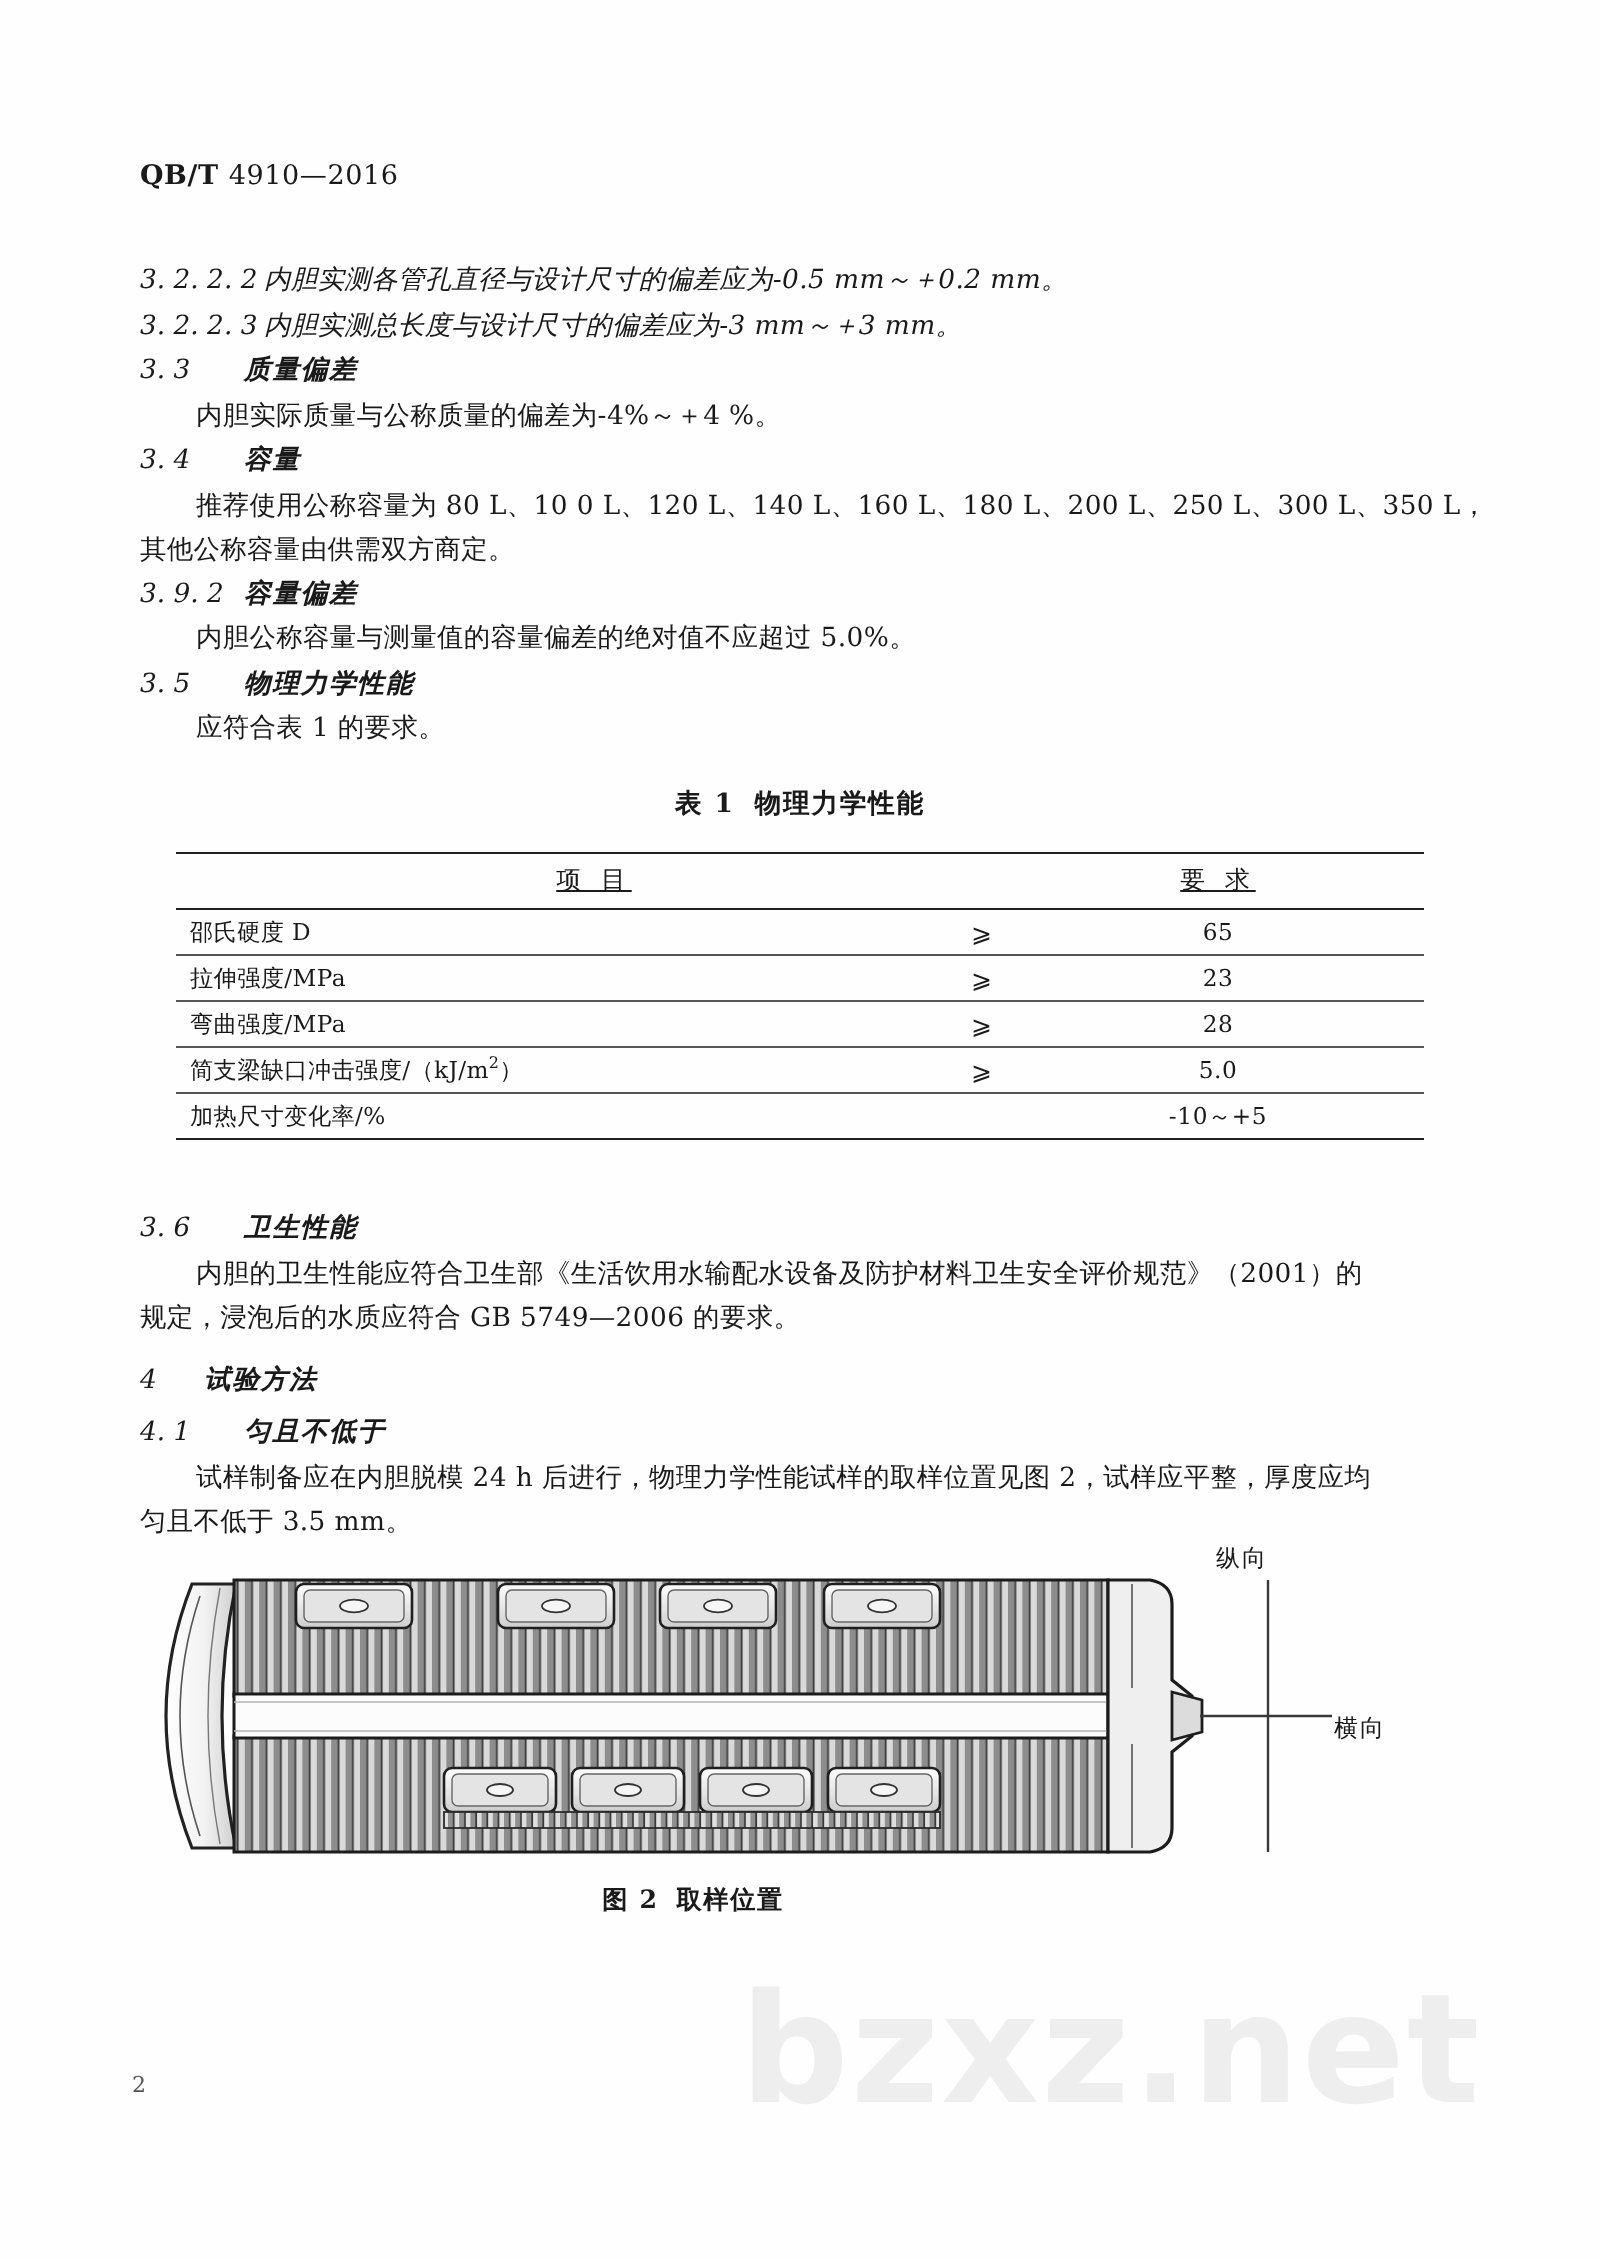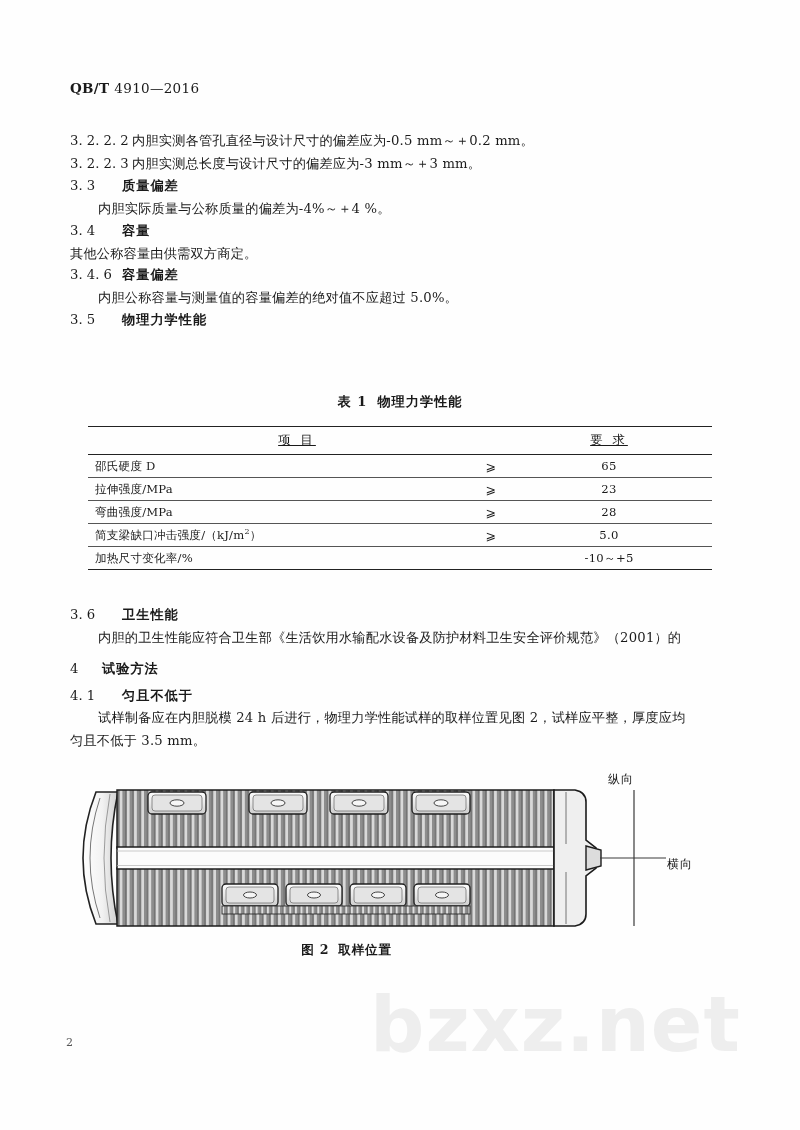--- a/index.html
+++ b/index.html
@@ -67,20 +67,21 @@
     left: 70px;
     top: 130px;
     width: 660px;
     font-size: 13.2px;
     line-height: 21.5px;
   }
 
   .clause {
     white-space: nowrap;
     margin-bottom: 1px;
+    font-style: italic;
   }
   .clause .num {
     display: inline-block;
     min-width: 52px;
   }
   .clause .num.wide { min-width: 62px; }
   .clause .num.narrow { min-width: 32px; }
   .clause .title {
     font-weight: bold;
     letter-spacing: 1px;
@@ -232,30 +233,32 @@
 
       <div class="clause">
         <span class="num">3. 3</span><span class="title">质量偏差</span>
       </div>
       <div class="para nowrap">内胆实际质量与公称质量的偏差为-4%～＋4 %。</div>
 
       <div class="clause">
         <span class="num">3. 4</span><span class="title">容量</span>
       </div>
 
+      <div class="para nowrap">推荐使用公称容量为 80 L、10 0 L、120 L、140 L、160 L、180 L、200 L、250 L、300 L、350 L，</div>
       <div class="para-cont">其他公称容量由供需双方商定。</div>
 
       <div class="clause">
-        <span class="num">3. 4. 6</span><span class="title">容量偏差</span>
+        <span class="num">3. 9. 2</span><span class="title">容量偏差</span>
       </div>
       <div class="para nowrap">内胆公称容量与测量值的容量偏差的绝对值不应超过 5.0%。</div>
 
       <div class="clause">
         <span class="num">3. 5</span><span class="title">物理力学性能</span>
       </div>
+      <div class="para nowrap">应符合表 1 的要求。</div>
     </div>
 
     <div class="table-caption">
       <span>表 1</span><span class="cap-sep"></span><span>物理力学性能</span>
     </div>
 
     <table class="spec">
       <tbody>
           <tr class="head">
         <th class="c-item-h" colspan="2">项  目</th>
@@ -287,20 +290,21 @@
         <td class="c-req">-10～+5</td>
       </tr>
     </tbody>
       </table>
 
     <div class="body-block" style="top:604px;">
       <div class="clause">
         <span class="num">3. 6</span><span class="title">卫生性能</span>
       </div>
       <div class="para nowrap">内胆的卫生性能应符合卫生部《生活饮用水输配水设备及防护材料卫生安全评价规范》（2001）的</div>
+      <div class="para-cont">规定，浸泡后的水质应符合 GB 5749—2006 的要求。</div>
 
       <div class="gap-md"></div>
       <div class="clause">
         <span class="num narrow">4</span><span class="title">试验方法</span>
       </div>
 
       <div class="gap-sm"></div>
       <div class="clause">
         <span class="num">4. 1</span><span class="title">匀且不低于</span>
       </div>

